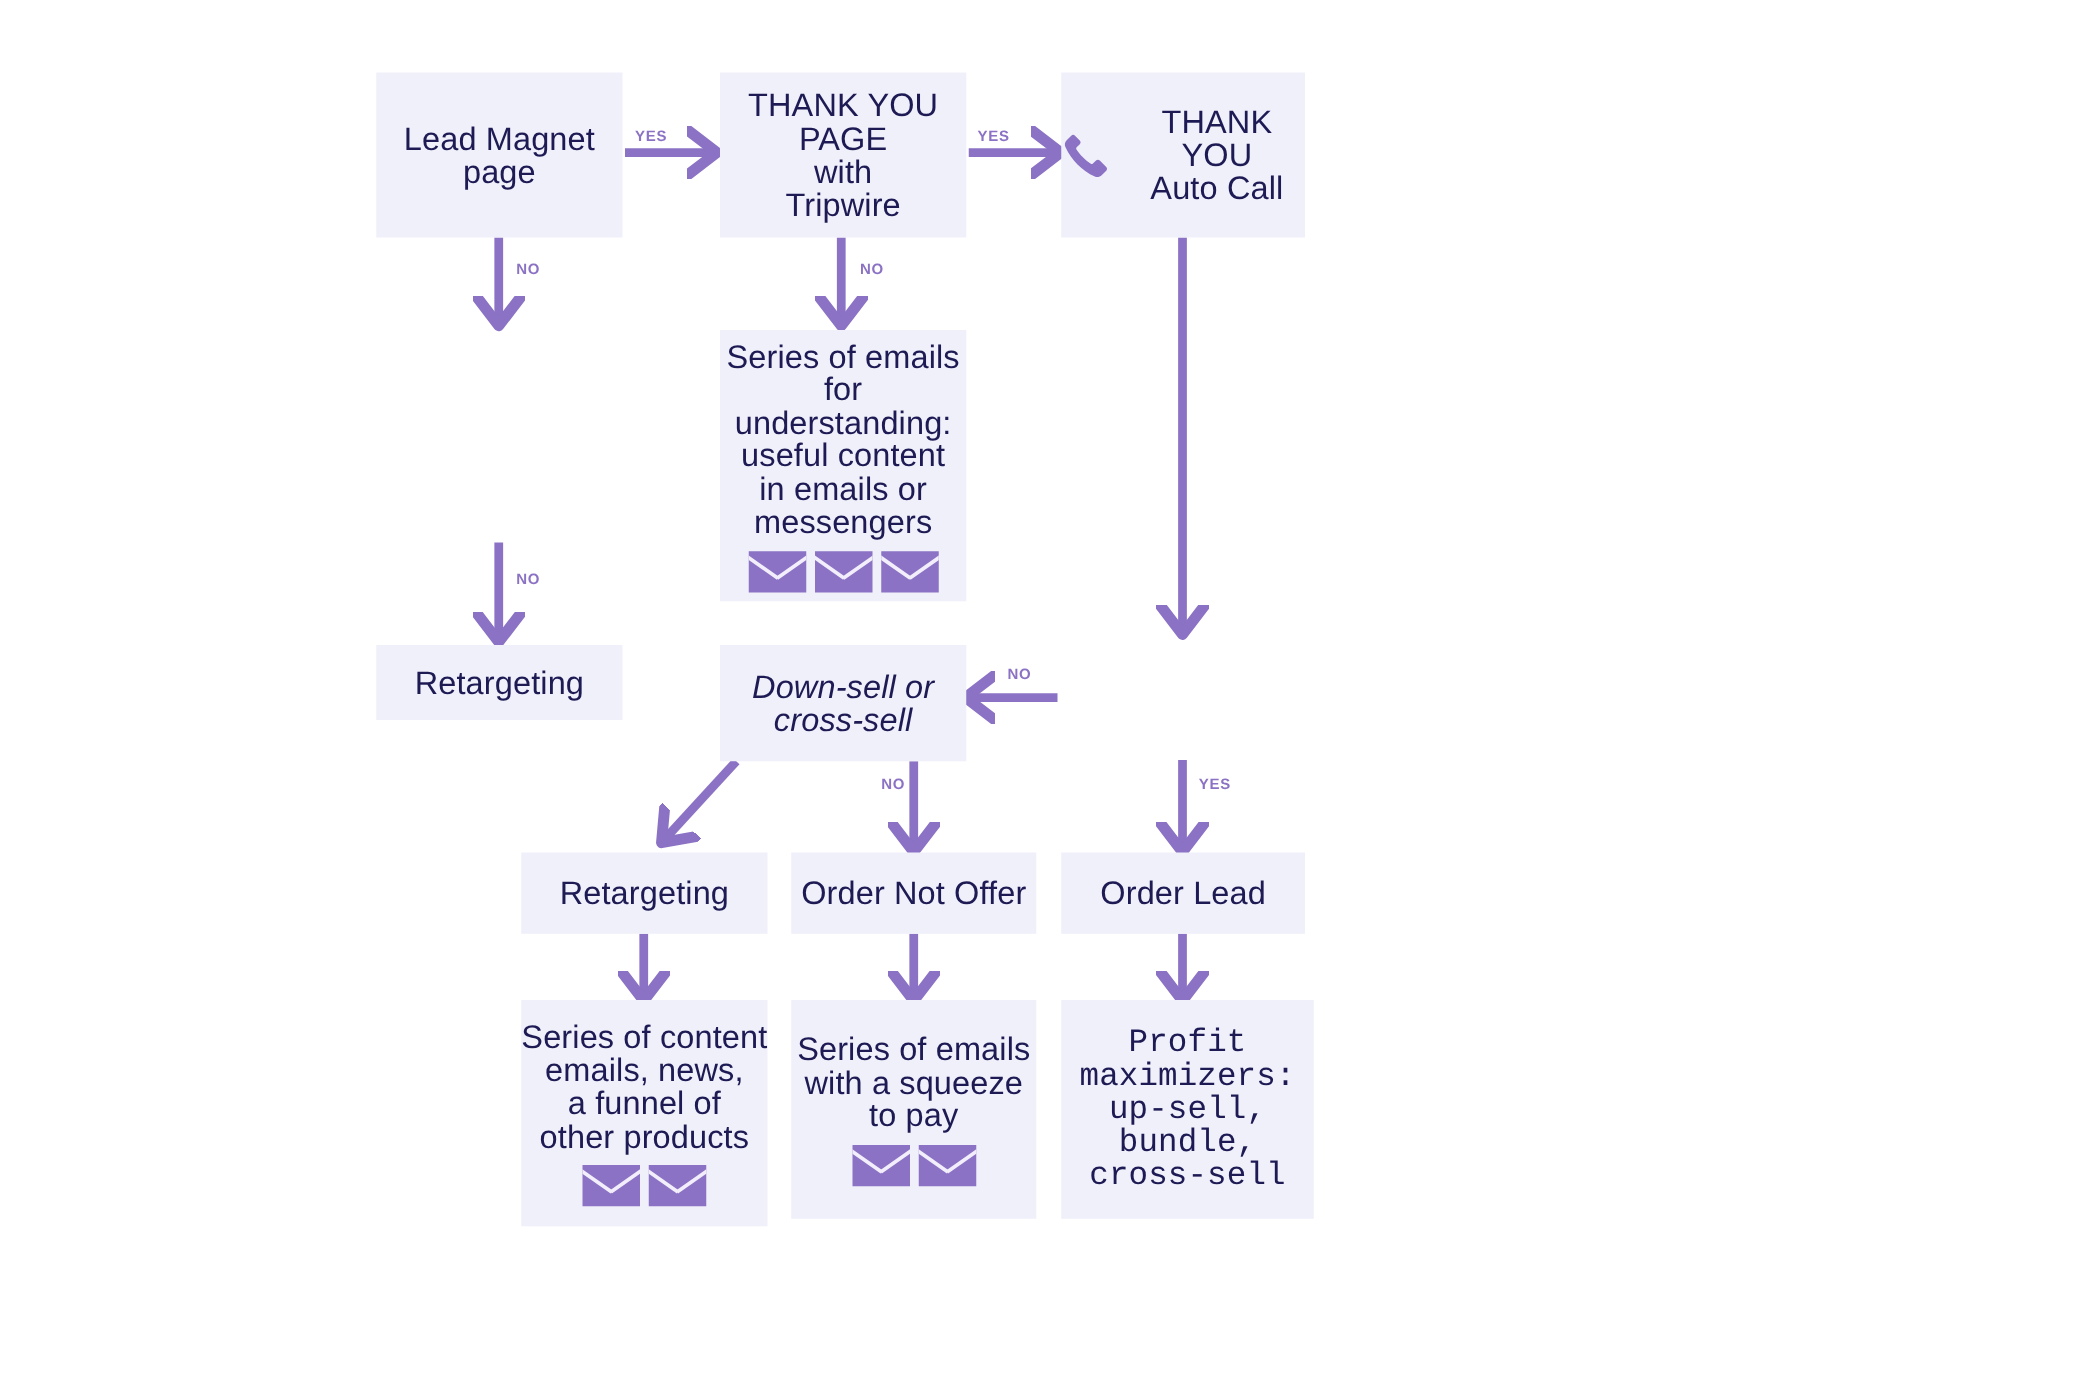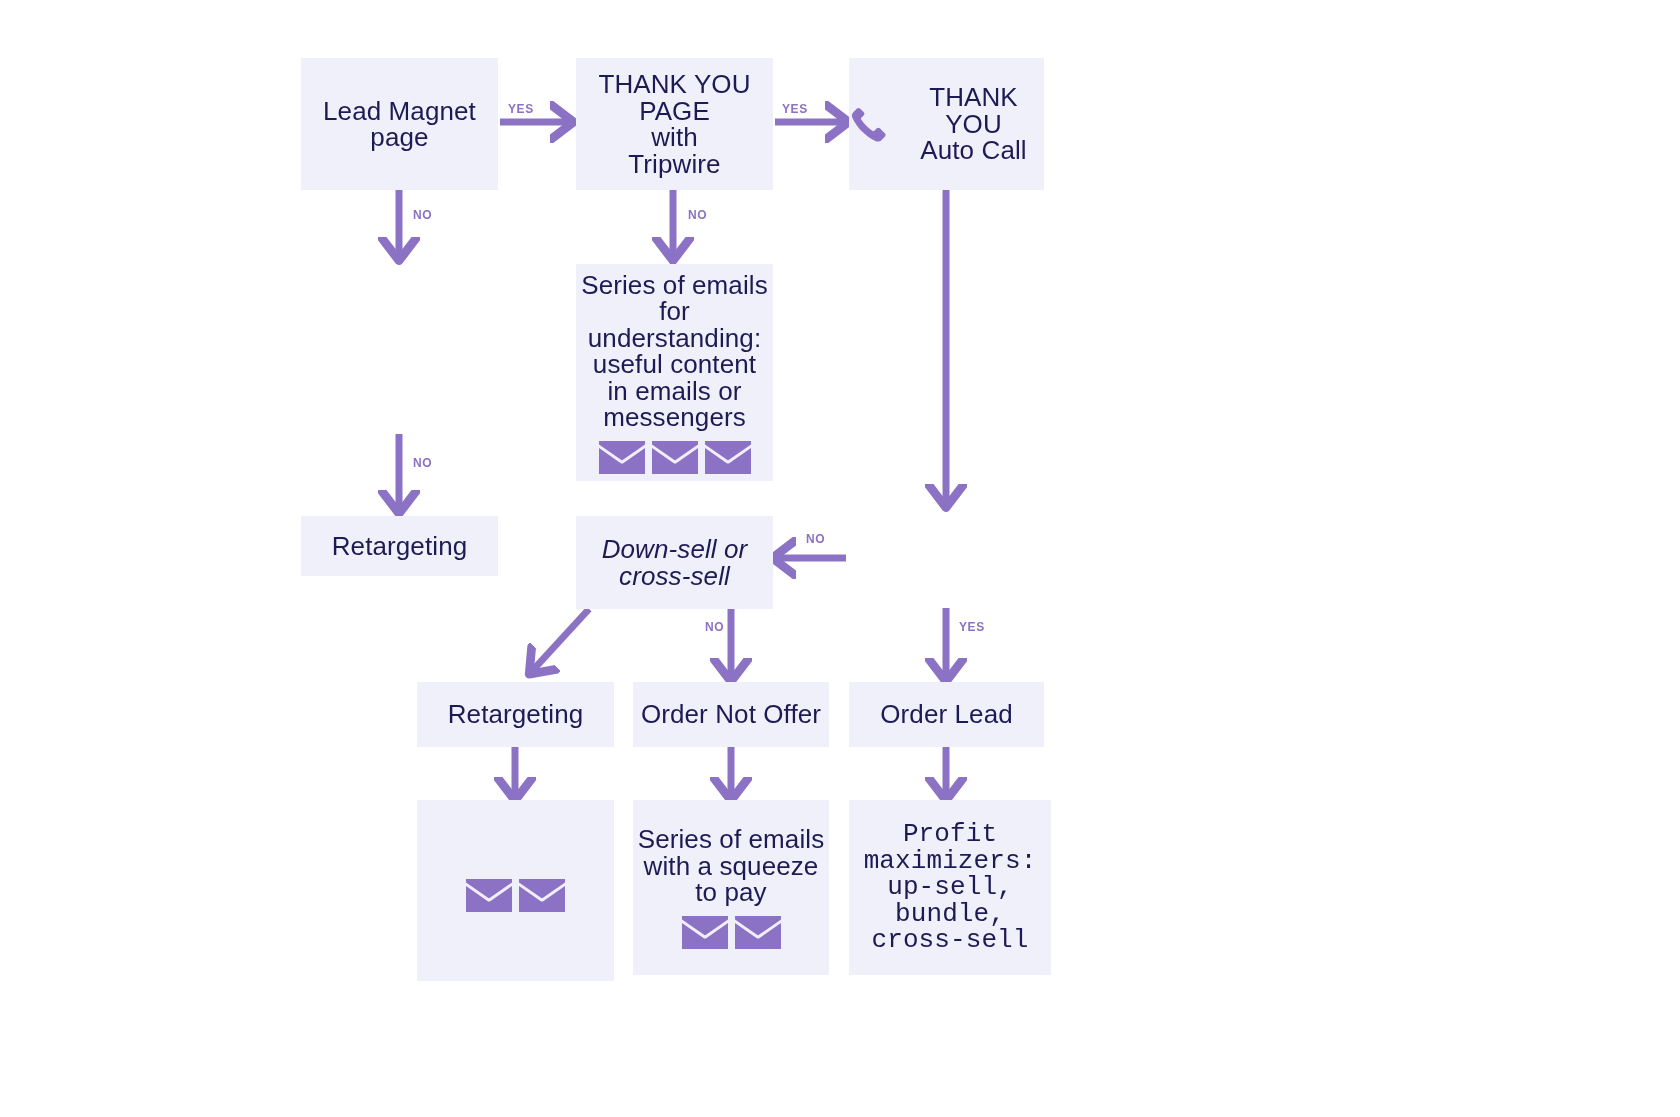--- a/index.html
+++ b/index.html
@@ -145,20 +145,24 @@
 
   <div class="node" style="left:633px; top:682px; width:196px; height:65px;">
     <div class="txt">Order Not Offer</div>
   </div>
 
   <div class="node" style="left:849px; top:682px; width:195px; height:65px;">
     <div class="txt">Order Lead</div>
   </div>
 
   <div class="node" style="left:417px; top:800px; width:197px; height:181px;">
+    <div class="txt">Series of content
+emails, news,
+a funnel of
+other products</div>
     <div class="mailrow">
       <span class="mail"></span>
       <span class="mail"></span>
     </div>
   </div>
 
   <div class="node" style="left:633px; top:800px; width:196px; height:175px;">
     <div class="txt">Series of emails
 with a squeeze
 to pay</div>

